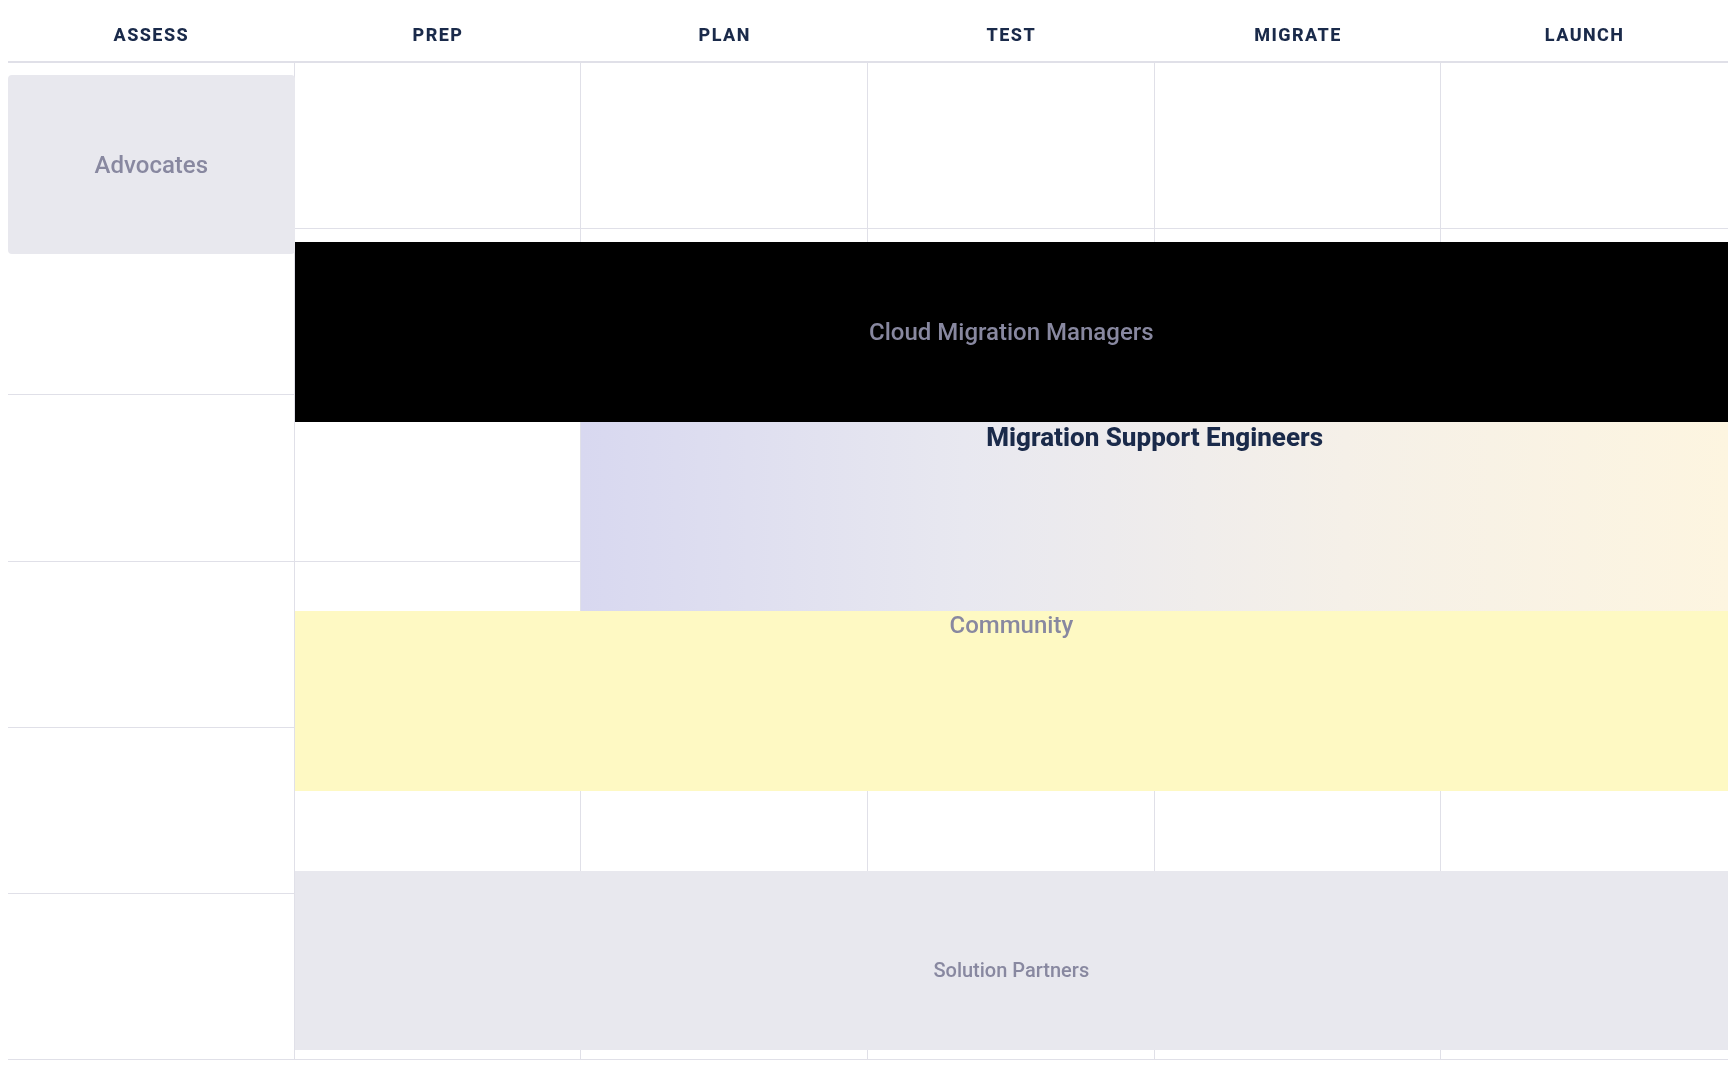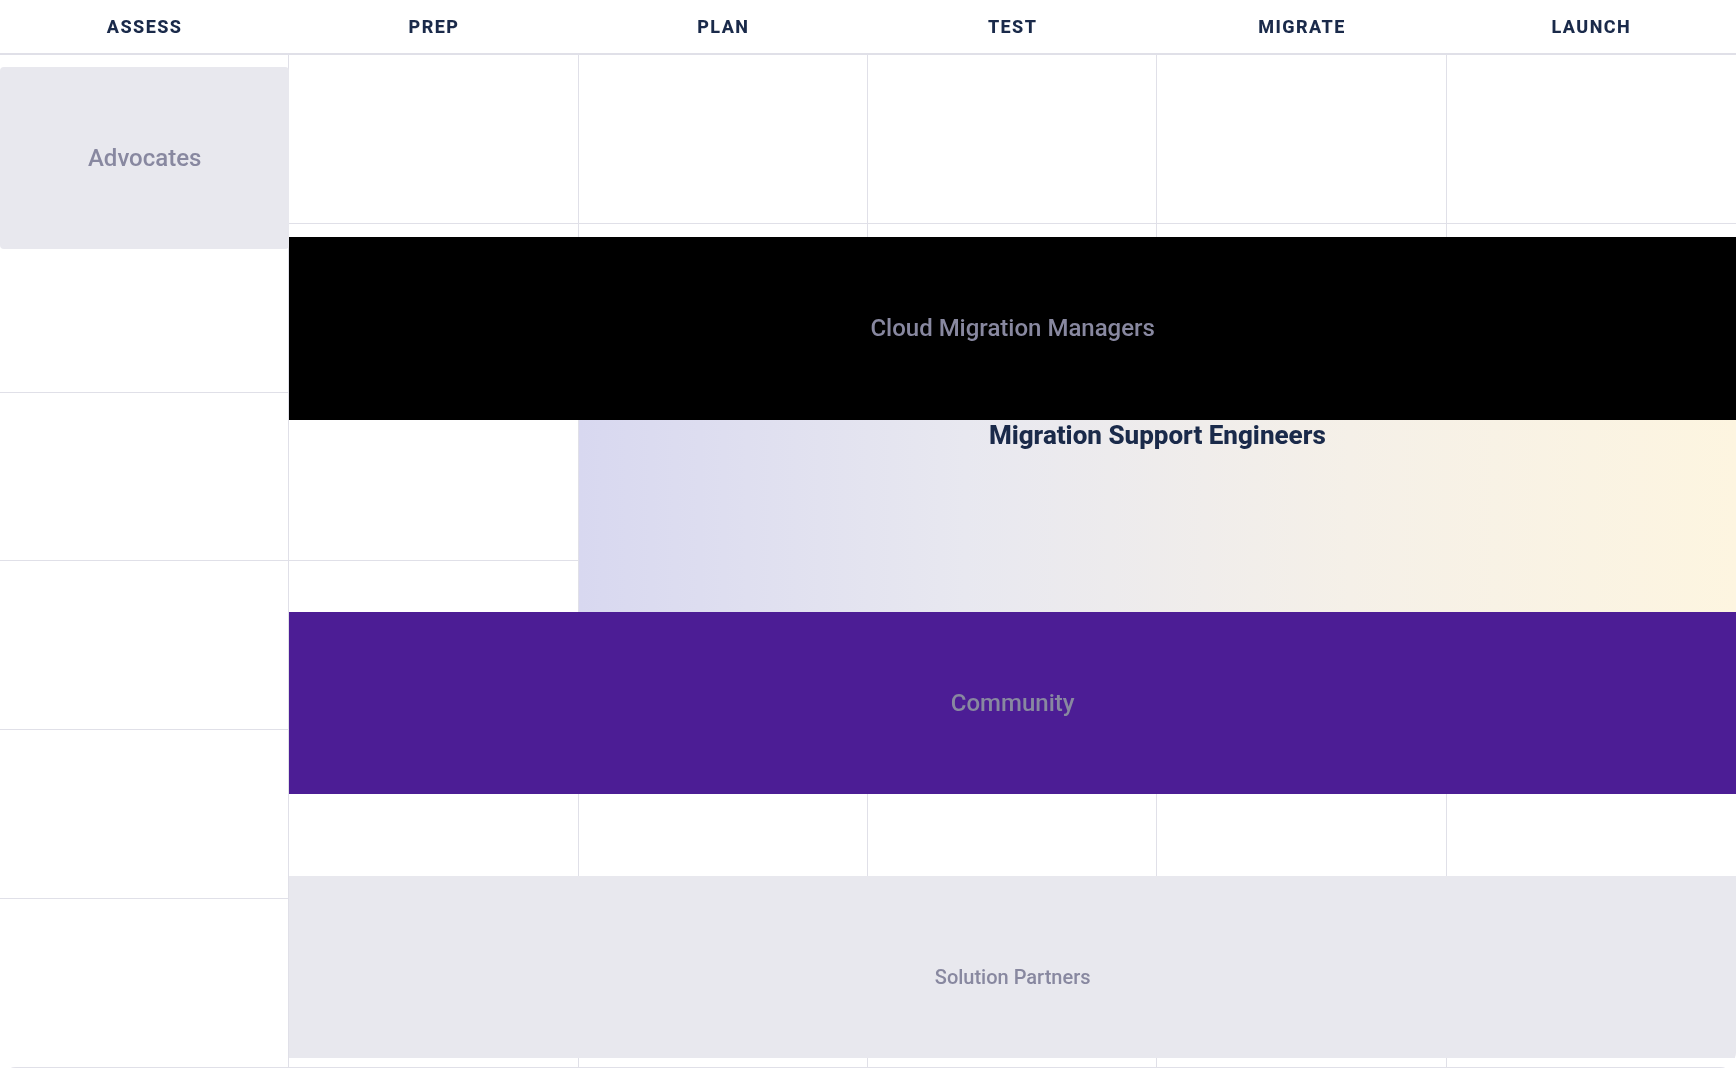--- a/index.html
+++ b/index.html
@@ -89,23 +89,22 @@
       font-size: 26px;
     }
 
     
     .community-block {
       position: absolute;
       top: 55%;
       left: calc(100% / 6);
       right: 0;
       height: 18%;
-      background: #4c1d95;
-      display: flex;
-      align-items: center;
+      background: #fef9c3;
+      display: flex;
       justify-content: center;
     }
 
     .community-block .swimlane-label {
       color: #8888a0;
       font-weight: 500;
       font-size: 24px;
     }
 
     
@@ -151,21 +150,21 @@
     }
 
     .wrapper {
       width: 1736px;
       height: 1068px;
       background: white;
       border-radius: 16px;
       overflow: hidden;
       display: flex;
       flex-direction: column;
-      padding: 0;
+      padding: 8px;
     }
 
     .header-section {
       display: grid;
       grid-template-columns: repeat(6, 1fr);
       border-bottom: 2px solid #e0e0e8;
       background: white;
       flex-shrink: 0;
     }
 

